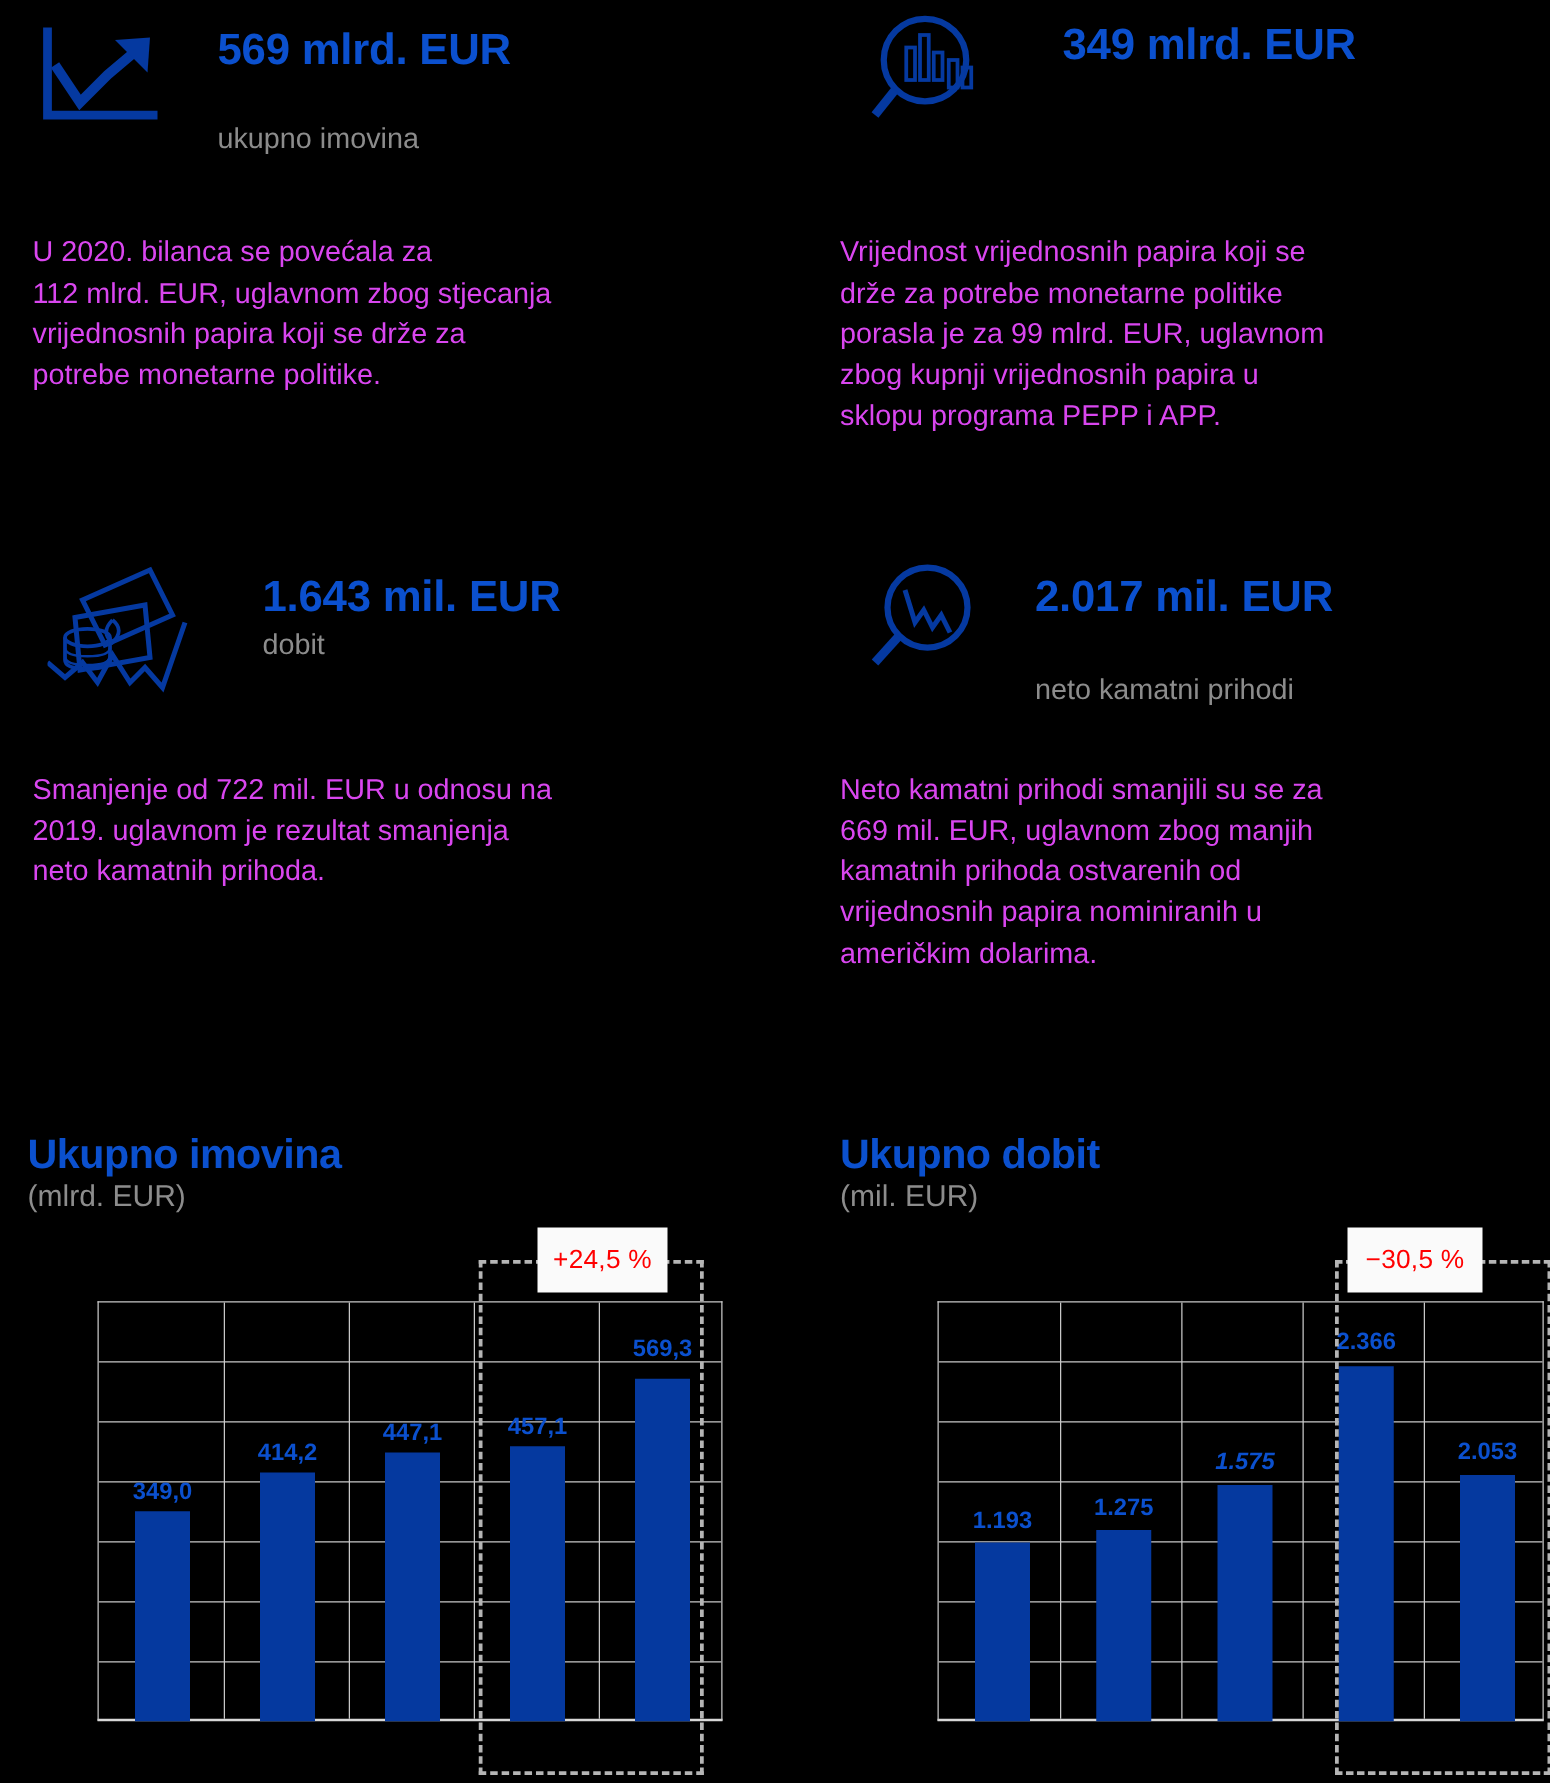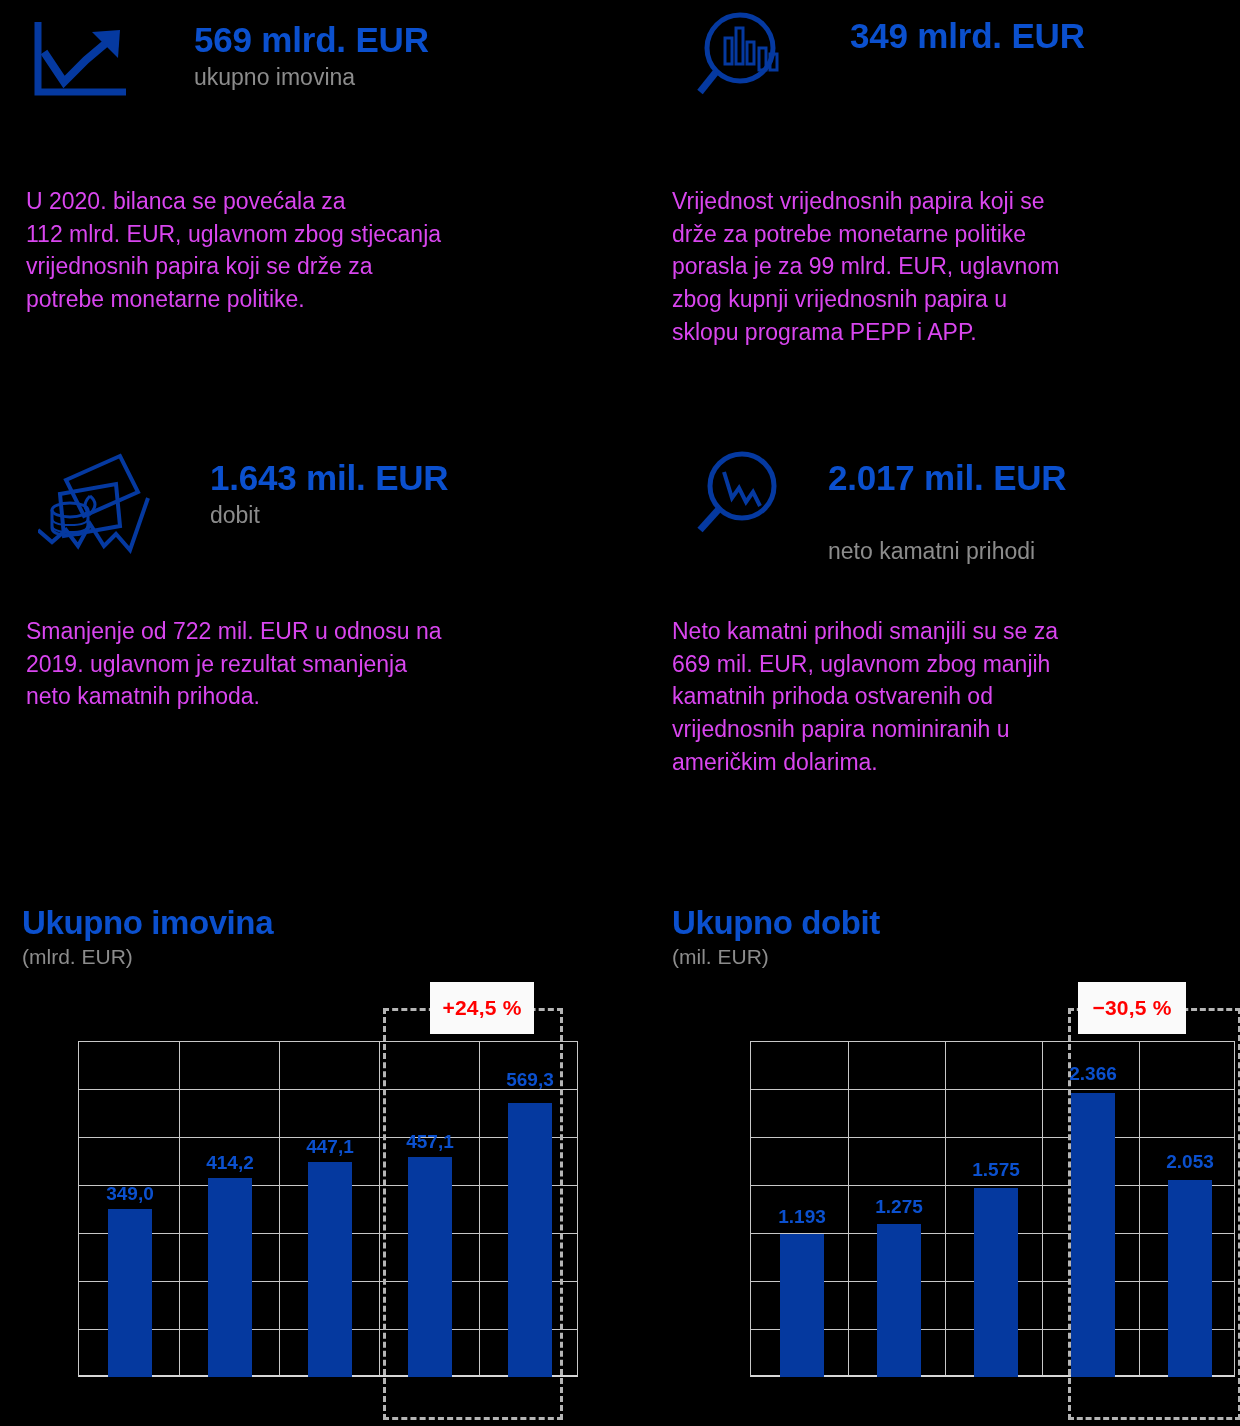--- a/index.html
+++ b/index.html
@@ -63,21 +63,21 @@
   .chart-title {
     color: #0b50ce;
     font-size: 33px;
     font-weight: 700;
     line-height: 1.05;
     letter-spacing: -0.4px;
     white-space: nowrap;
   }
   .chart-subtitle {
     color: #8c8c8c;
-    font-size: 21px;
+    font-size: 24px;
     font-weight: 400;
     margin-top: 4px;
     line-height: 1.1;
   }
 
   .plot {
     position: absolute;
   }
   .grid-frame {
     position: absolute;
@@ -111,42 +111,42 @@
     box-sizing: border-box;
     border: 3px dashed #b5b5b5;
     border-top-width: 3px;
     pointer-events: none;
   }
   .pct-badge {
     position: absolute;
     background: #fafafa;
     color: #ff0000;
     font-size: 21px;
-    font-weight: 700;
+    font-weight: 400;
     display: flex;
     align-items: center;
     justify-content: center;
     white-space: nowrap;
     letter-spacing: 0.2px;
   }
 
   svg { display: block; }
 </style>
 </head>
 <body>
 
 <div class="stat-block" style="left:26px; top:16px;">
   <div class="stat-icon">
     <svg width="110" height="90" viewBox="0 0 110 90">
       <path d="M12 6 V76 H100" fill="none" stroke="#0539a0" stroke-width="7"></path>
       <path d="M18 36 L38 66 L60 44 L86 22" fill="none" stroke="#0539a0" stroke-width="8" stroke-linejoin="miter"></path>
       <path d="M66 16 L94 14 L92 42 Z" fill="#0539a0"></path>
     </svg>
   </div>
-  <div class="stat-text" style="margin-left:58px; margin-top:6px;">
+  <div class="stat-text" style="margin-left:38px; margin-top:6px;gap:33px;">
     <div class="stat-value">569 mlrd. EUR</div>
     <div class="stat-label">ukupno imovina</div>
   </div>
 </div>
 <div class="body-text" style="left:26px; top:185px; width:540px;">U 2020. bilanca se povećala za
 112 mlrd. EUR, uglavnom zbog stjecanja
 vrijednosnih papira koji se drže za
 potrebe monetarne politike.</div>
 
 <div class="stat-block" style="left:688px; top:10px;gap:22px;">
@@ -262,19 +262,19 @@
     <div class="gl-v" style="left:291px;"></div>
     <div class="gl-v" style="left:388px;"></div>
   </div>
   <div class="bar" style="left:30px;  width:44px; height:143px;"></div>
   <div class="bar" style="left:127px; width:44px; height:153px;"></div>
   <div class="bar" style="left:224px; width:44px; height:189px;"></div>
   <div class="bar" style="left:321px; width:44px; height:284px;"></div>
   <div class="bar" style="left:418px; width:44px; height:197px;"></div>
   <div class="bar-label" style="left:12px;  width:80px; top:165px;">1.193</div>
   <div class="bar-label" style="left:109px; width:80px; top:155px;">1.275</div>
-  <div class="bar-label" style="left:206px; width:80px; top:118px;">1.575</div>
+  <div class="bar-label" style="left:206px; width:80px; top:118px;font-style:italic;">1.575</div>
   <div class="bar-label" style="left:303px; width:80px; top:22px;">2.366</div>
   <div class="bar-label" style="left:400px; width:80px; top:110px;">2.053</div>
 </div>
 
 <div class="hl-box" style="left:1068px; top:1008px; width:173px; height:412px;"></div>
 <div class="pct-badge" style="left:1078px; top:982px; width:108px; height:52px;">−30,5 %</div>
 
 </body></html>

